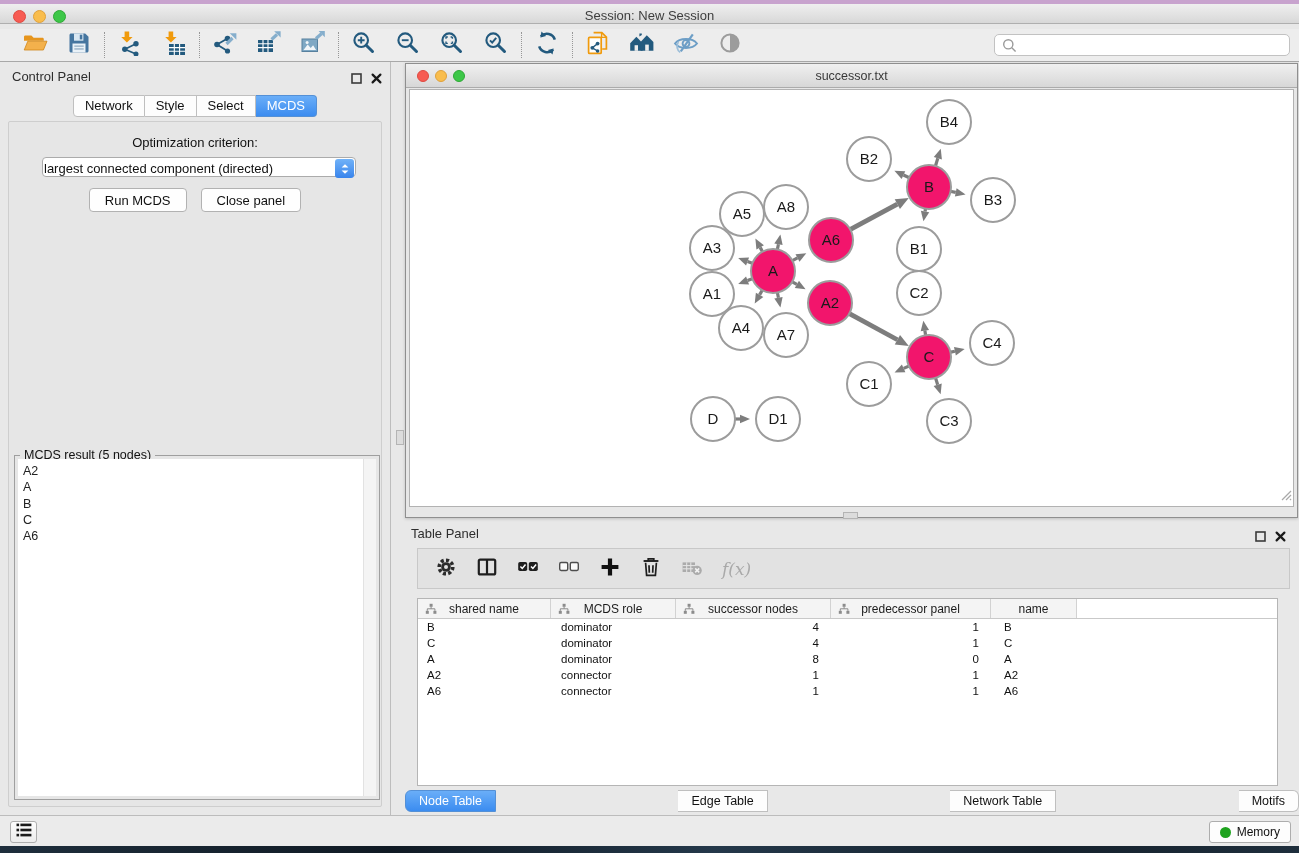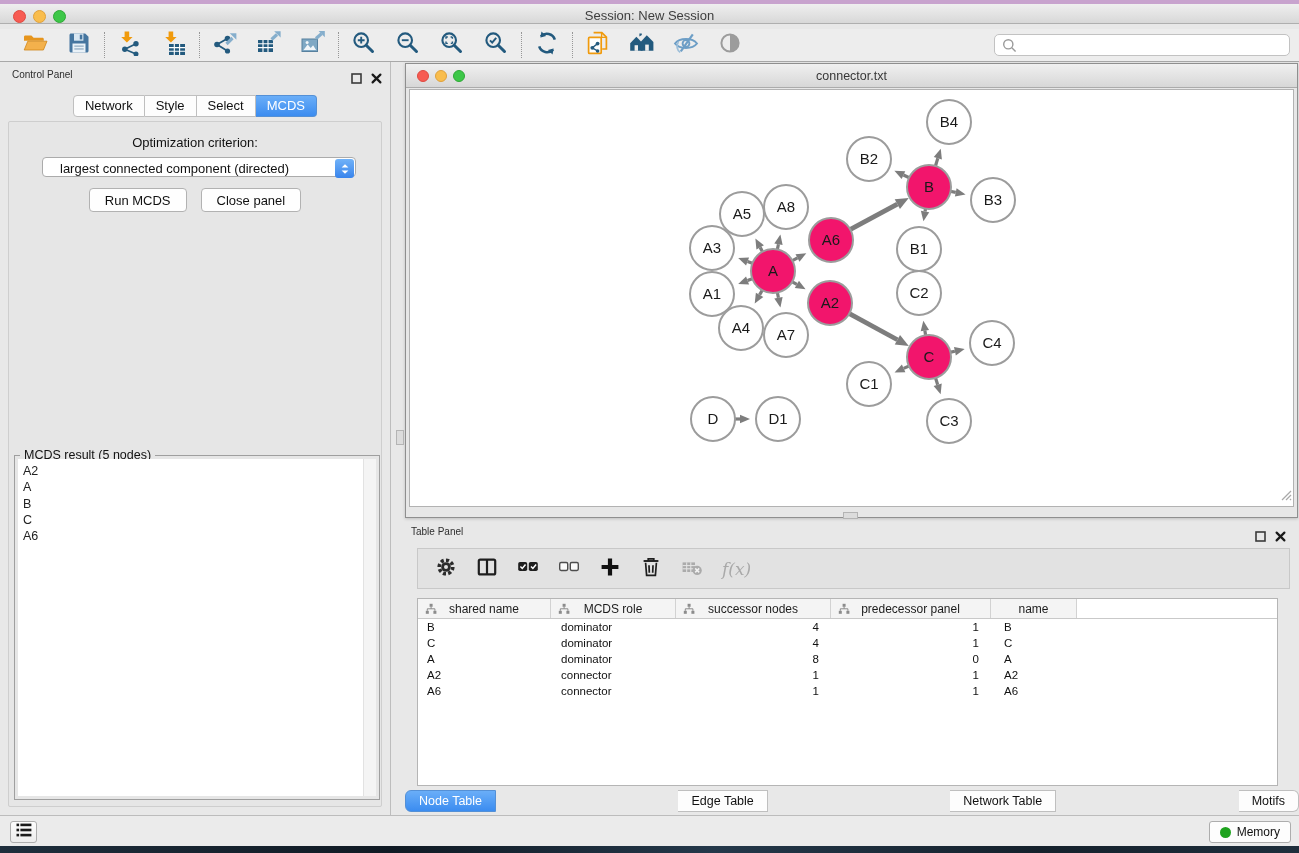--- a/index.html
+++ b/index.html
@@ -31,35 +31,35 @@
   .tb-sep{ width:0; height:26px; border-left:1px dotted #979797; }
   .tbtn{ width:36px; height:28px; display:flex; align-items:center; justify-content:center; cursor:default; }
   .searchbox{ position:absolute; right:9px; top:5px; width:296px; height:22px; background:#fff;
     border:1px solid #C2C2C2; border-radius:5px; display:flex; align-items:center; }
   .searchbox .s-icon{ margin:1px 4px 0 7px; display:flex; }
   .searchbox input{ flex:1; border:none; outline:none; font-size:12px; background:transparent; height:18px; }
 
   
   .control-panel{ position:absolute; left:0; top:62px; width:391px; height:753px;
     background:#E8E8E8; border-right:1px solid #BDBDBD; }
-  .panel-title{ position:absolute; left:12px; top:7px; font-size:10px; color:#2E2E2E; }
+  .panel-title{ position:absolute; left:12px; top:7px; font-size:13px; color:#2E2E2E; }
   .wbtns{ position:absolute; top:8px; display:flex; gap:9px; }
   .cp .wbtns{ right:8px; } 
   .cp-tabs{ position:absolute; top:33px; left:0; right:0; display:flex; justify-content:center; }
   .tab{ height:22px; line-height:20px; padding:0 11px; font-size:13px; background:#FDFDFD;
     border:1px solid #BFBFBF; border-left:none; color:#111; cursor:default; }
   .tab:first-child{ border-left:1px solid #BFBFBF; border-radius:4px 0 0 4px; }
   .tab:last-child{ border-radius:0 4px 4px 0; }
   .tab.active{ background:linear-gradient(#6AAEF8,#3B8CF0); color:#fff; border-color:#5490D6; }
   .cp-inner{ position:absolute; left:8px; right:8px; top:59px; bottom:8px;
     background:#E6E6E6; border:1px solid #CECECE; border-radius:2px; }
   .opt-label{ position:absolute; top:13px; left:0; right:0; text-align:center; font-size:13px; color:#111; }
   .dropdown{ position:absolute; top:35px; left:33px; width:314px; height:20px; background:#fff;
     border:1px solid #ABABAB; border-radius:4px; font-size:13px; line-height:21px;
-    padding-left:17px; color:#111; cursor:default; }
+    padding-left:1px; color:#111; cursor:default; }
   .dd-stepper{ position:absolute; right:1px; top:1px; width:19px; height:19px; border-radius:3px;
     background:linear-gradient(#71B2F8,#3884EC); display:flex; align-items:center; justify-content:center; }
   .btn-row{ position:absolute; top:66px; left:0; right:0; display:flex; justify-content:center; gap:14px; }
   .pbtn{ height:24px; padding:0 15px; background:#FEFEFE; border:1px solid #B2B2B2; border-radius:4px;
     font-size:13px; color:#111; font-family:"Liberation Sans",sans-serif; cursor:default; }
   .result-group{ position:absolute; left:5px; right:1px; top:333px; bottom:6px; border:1px solid #9F9F9F; }
   .result-title{ position:absolute; top:-8px; left:5px; background:#E6E6E6; padding:0 4px; font-size:12.5px; color:#111;}
   .result-list{ position:absolute; left:3px; right:3px; top:3px; bottom:3px; background:#fff; overflow:hidden;
     font-size:12.5px; padding:4px 0 0 5px; }
   .result-list .item{ height:16.3px; line-height:16.3px; }
@@ -339,21 +339,21 @@
     </div>
   </div>
 
   <div class="network-window">
     <div class="nw-titlebar">
       <div class="lights nw-lights">
         <span class="light red"></span>
         <span class="light yellow"></span>
         <span class="light green"></span>
       </div>
-      <div class="nw-title">connector.txt</div>
+      <div class="nw-title">successor.txt</div>
     </div>
     <div class="nw-canvas">
       <svg id="graph-svg" width="885" height="418" viewBox="0 0 885 418">
           <g>
             <line x1="353.4445610618003" y1="163.43032195234252" x2="350.1553339825794" y2="157.38238829054922" stroke="#7D7D7D" stroke-width="3.2"></line>
             <polygon points="345.37761451347956,148.59754926672048 353.8888905677066,155.35185751618178 346.4217773974522,159.41291906491665" fill="#7D7D7D"></polygon>
           </g>
           <g>
             <line x1="366.9811984858021" y1="161.40025360835892" x2="368.435722876976" y2="154.23951814411802" stroke="#7D7D7D" stroke-width="3.2"></line>
             <polygon points="370.42632211987706,144.43964494829748 372.6006689851997,155.08552282235098 364.2707767687523,153.39351346588506" fill="#7D7D7D"></polygon>

